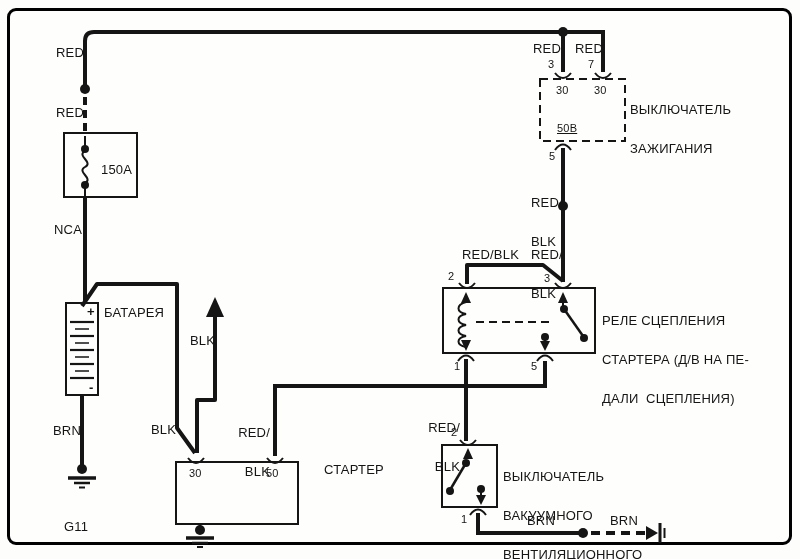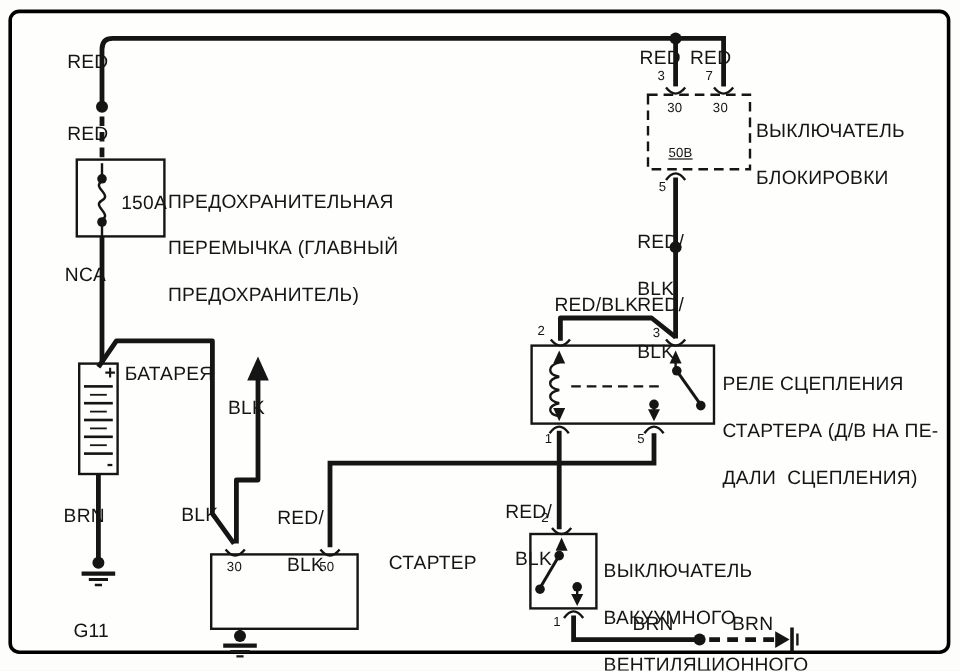--- a/index.html
+++ b/index.html
@@ -6,21 +6,21 @@
   #stage{
     position:relative;width:800px;height:559px;background:#fdfdfc;overflow:hidden;
     font-family:"Liberation Sans","DejaVu Sans",sans-serif;color:#151515;
   }
   #frame{
     position:absolute;left:7px;top:8px;width:779px;height:531px;
     border:3px solid #000;border-radius:9px;background:#fefefd;
   }
   svg{position:absolute;left:0;top:0;}
   .t{
-    position:absolute;font-size:16px;line-height:13px;letter-spacing:.2px;
+    position:absolute;font-size:13px;line-height:13px;letter-spacing:.2px;
     white-space:pre;color:#151515;
   }
   .sm{font-size:11px;}
   .ctr{text-align:center;}
   .rt{text-align:right;}
   .blk-line{display:block;}
   .w{stroke:#151515;stroke-width:4;fill:none;}
   .w2{stroke:#151515;stroke-width:2;fill:none;}
   .box{stroke:#151515;stroke-width:2;fill:none;}
   .dot{fill:#151515;}
@@ -165,25 +165,20 @@
         <line x1="660" y1="523" x2="660" y2="543" stroke-width="3"></line>
         <line x1="664.5" y1="528" x2="664.5" y2="538" stroke-width="2"></line>
       </g>
     </g>
   </svg>
 
   <div class="t" style="left:56px;top:46px;">RED</div>
   <div class="t" style="left:56px;top:106px;">RED</div>
 
   <div class="t" style="left:101px;top:163px;">150A</div>
-  <div class="t" style="left:140px;top:136px;">
-    <span class="blk-line">ПРЕДОХРАНИТЕЛЬНАЯ</span>
-    <span class="blk-line">ПЕРЕМЫЧКА (ГЛАВНЫЙ</span>
-    <span class="blk-line">ПРЕДОХРАНИТЕЛЬ)</span>
-  </div>
 
   <div class="t" style="left:54px;top:223px;">NCA</div>
 
   <div class="t" style="left:87px;top:305px;font-weight:bold;">+</div>
   <div class="t" style="left:89px;top:381px;font-weight:bold;">-</div>
   <div class="t" style="left:104px;top:306px;">БАТАРЕЯ</div>
 
   <div class="t" style="left:53px;top:424px;">BRN</div>
 
   <div class="t ctr" style="left:20px;top:494px;width:112px;">
@@ -206,21 +201,21 @@
 
   <div class="t" style="left:533px;top:42px;">RED</div>
   <div class="t" style="left:575px;top:42px;">RED</div>
   <div class="t sm" style="left:548px;top:58px;">3</div>
   <div class="t sm" style="left:588px;top:58px;">7</div>
   <div class="t sm" style="left:556px;top:84px;">30</div>
   <div class="t sm" style="left:594px;top:84px;">30</div>
   <div class="t sm" style="left:557px;top:122px;text-decoration:underline;">50B</div>
   <div class="t" style="left:630px;top:77px;">
     <span class="blk-line">ВЫКЛЮЧАТЕЛЬ</span>
-    <span class="blk-line">БЛОКИРОВКИ</span>
+    <span class="blk-line">ЗАЖИГАНИЯ</span>
   </div>
   <div class="t sm" style="left:549px;top:150px;">5</div>
 
   <div class="t" style="left:531px;top:170px;">
     <span class="blk-line">RED/</span>
     <span class="blk-line">BLK</span>
   </div>
   <div class="t" style="left:531px;top:222px;">
     <span class="blk-line">RED/</span>
     <span class="blk-line">BLK</span>

